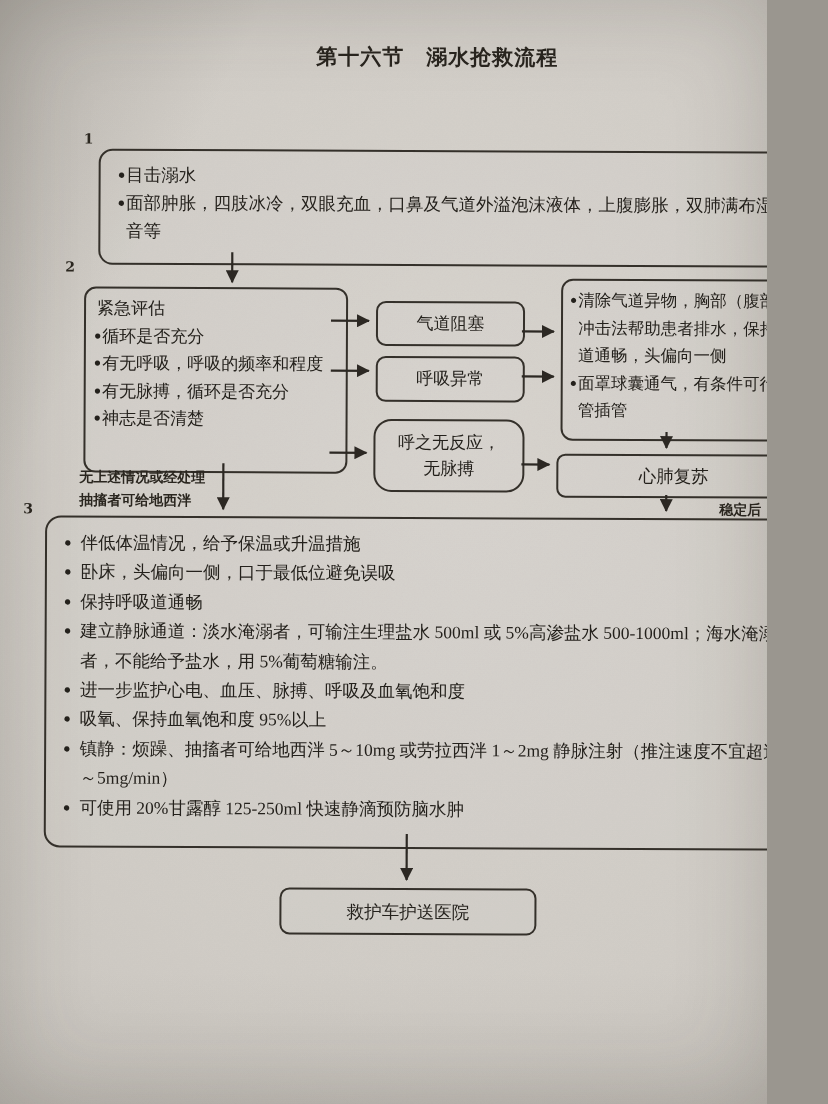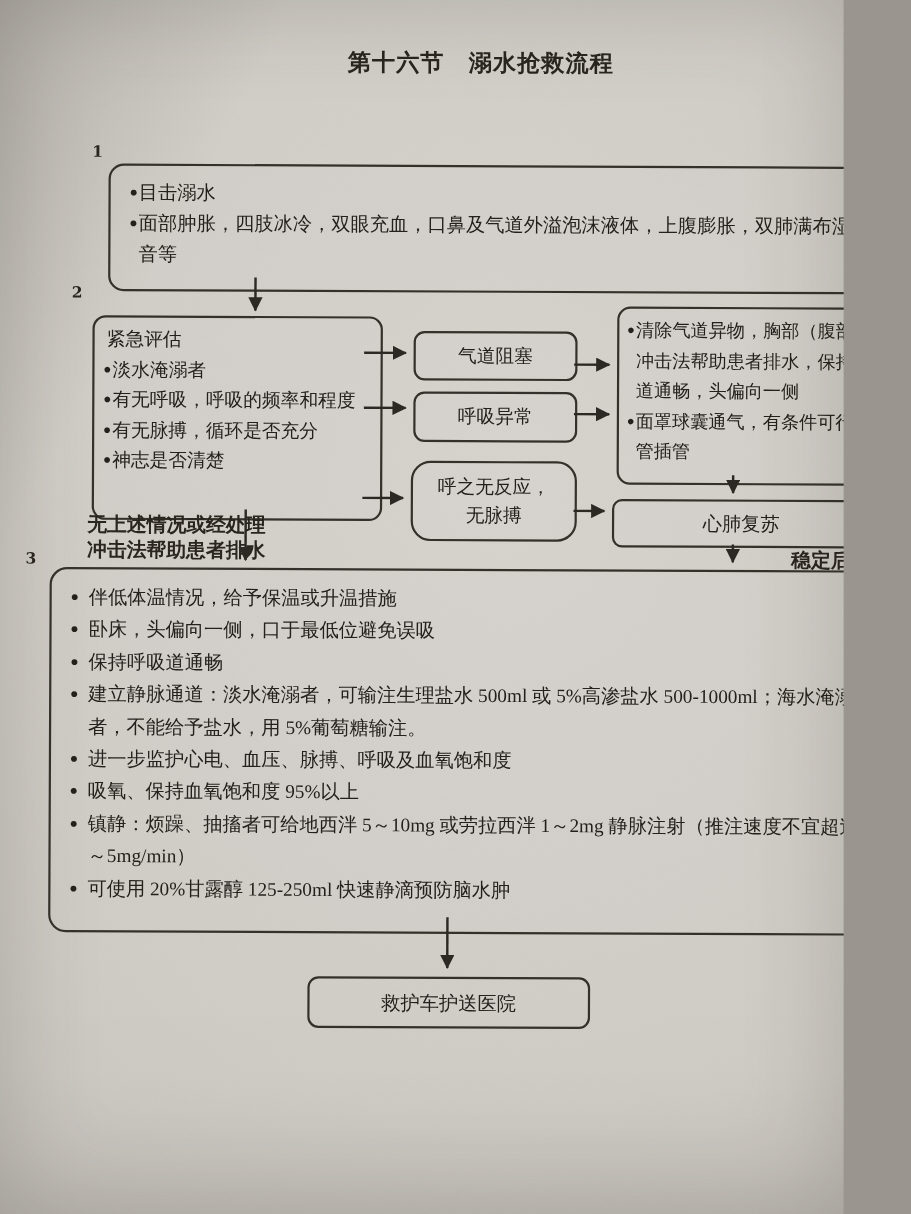--- a/index.html
+++ b/index.html
@@ -39,21 +39,21 @@
   .mid{display:flex;align-items:center;justify-content:center;text-align:center;border-radius:10px;font-size:17px;}
   #bx-airway{left:375px;top:301px;width:145px;height:41px;}
   #bx-breath{left:375px;top:356px;width:145px;height:42px;}
   #bx-unresp{left:373px;top:419px;width:147px;height:69px;border-radius:18px;flex-direction:column;line-height:26px;}
   #boxR{left:560px;top:278px;width:229px;height:152px;padding:6px 5px 0 7px;font-size:16.5px;line-height:27.5px;border-radius:12px;}
   #bx-cpr{left:556px;top:453px;width:231px;height:40px;border-radius:9px;font-size:17.5px;}
   #box3{left:45px;top:517px;width:744px;height:317px;padding:11px 12px 0 17px;line-height:29.4px;border-radius:16px;}
   #box3 .blt{margin-right:9px;}
   #bx-amb{left:281px;top:888px;width:253px;height:43px;border-radius:10px;font-size:17.5px;}
   .caption{
-    position:absolute;font-size:18px;font-weight:700;line-height:23px;color:#2a261f;white-space:nowrap;
+    position:absolute;font-size:14px;font-weight:700;line-height:23px;color:#2a261f;white-space:nowrap;
   }
   #cap-nodanger{left:79px;top:467px;}
   #cap-stable{left:687px;top:497px;margin-left:32px;}
 </style>
 </head>
 <body>
 
 <div id="page">
 
   <svg class="noise" width="828" height="1104" aria-hidden="true">
@@ -78,21 +78,21 @@
         <span class="blt">●</span>
         <span class="txt">面部肿胀，四肢冰冷，双眼充血，口鼻及气道外溢泡沫液体，上腹膨胀，双肺满布湿罗音等</span>
       </div>
     </div>
 
     <div class="steplabel" style="left:64px;top:260px;">2</div>
     <div class="box" id="box2">
       <div class="head">紧急评估</div>
       <div class="brow">
         <span class="blt">●</span>
-        <span class="txt">淡水淹溺者</span>
+        <span class="txt">循环是否充分</span>
       </div>
       <div class="brow">
         <span class="blt">●</span>
         <span class="txt">有无呼吸，呼吸的频率和程度</span>
       </div>
       <div class="brow">
         <span class="blt">●</span>
         <span class="txt">有无脉搏，循环是否充分</span>
       </div>
       <div class="brow">
@@ -122,21 +122,21 @@
         <span class="txt">面罩球囊通气，有条件可行气管插管</span>
       </div>
     </div>
 
     <div class="box mid" id="bx-cpr">
       <span>心肺复苏</span>
     </div>
 
     <div class="caption" id="cap-nodanger">
       <div>无上述情况或经处理</div>
-      <div>冲击法帮助患者排水</div>
+      <div>抽搐者可给地西泮</div>
     </div>
     <div class="caption" id="cap-stable">稳定后</div>
 
     <div class="steplabel" style="left:23px;top:502px;">3</div>
     <div class="box" id="box3">
       <div class="brow">
         <span class="blt">●</span>
         <span class="txt">伴低体温情况，给予保温或升温措施</span>
       </div>
       <div class="brow">

